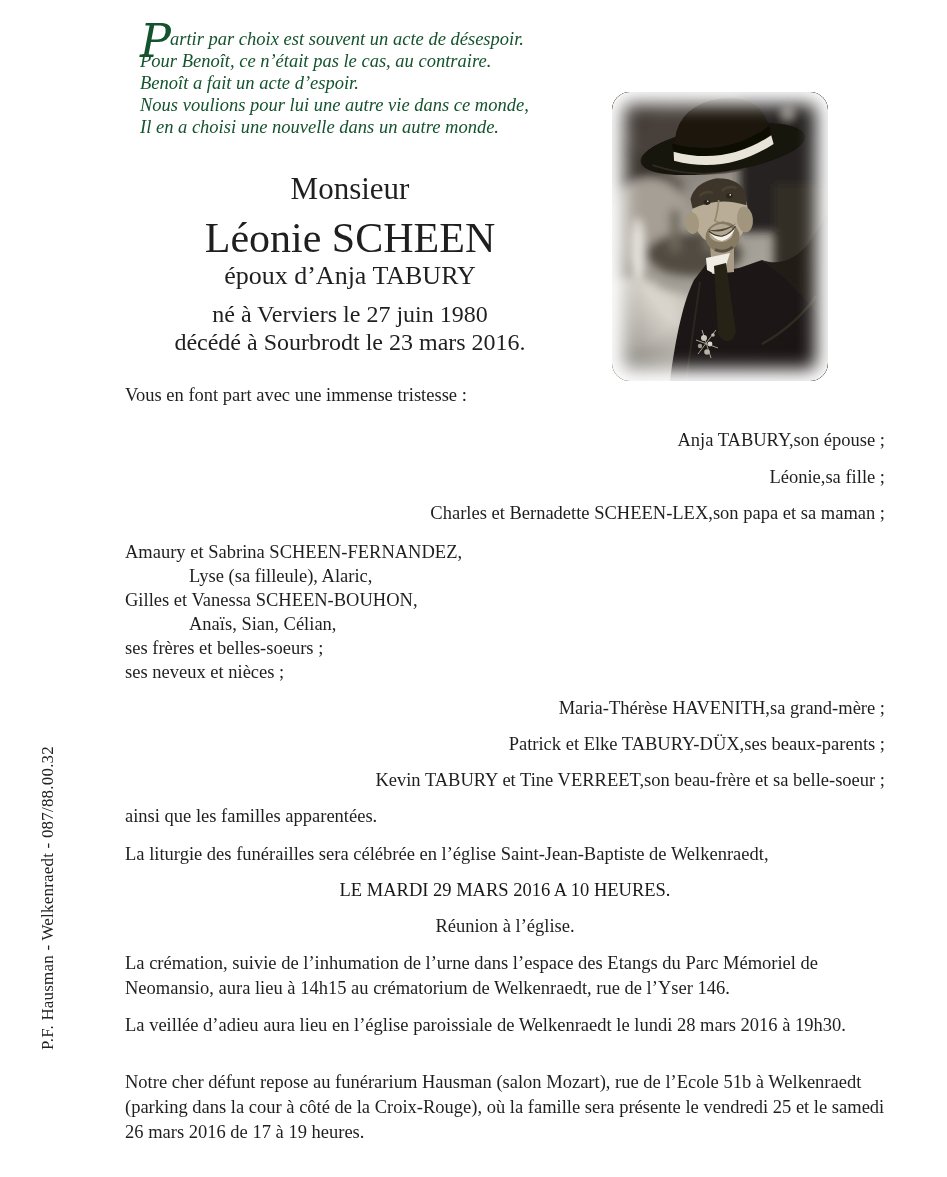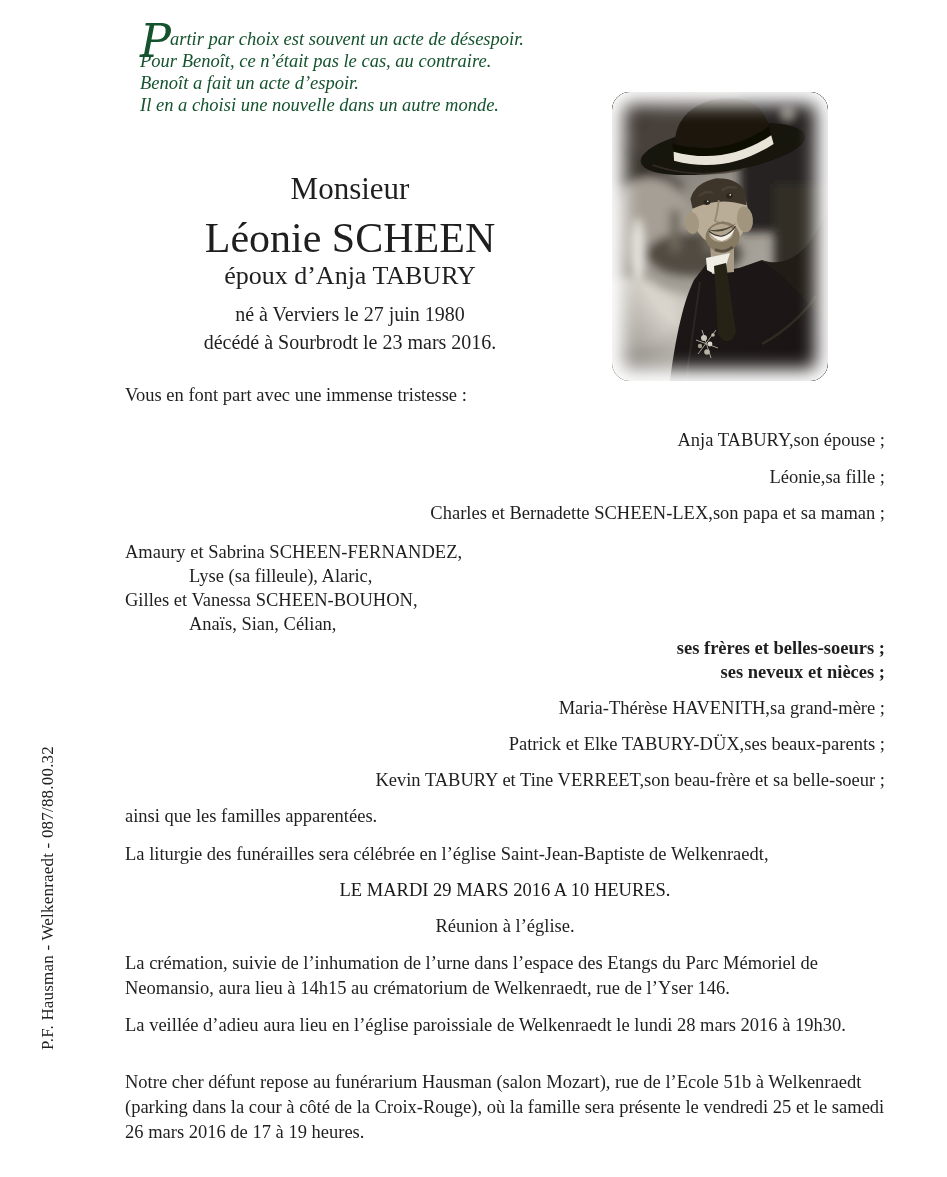--- a/index.html
+++ b/index.html
@@ -22,37 +22,37 @@
   }
   .epigraph .initial{
     font-family:"DejaVu Serif", serif;
     font-size:46px;line-height:0;vertical-align:-12px;
     letter-spacing:-1px;
   }
   
   .salutation{top:166px;left:122px;width:456px;text-align:center;font-size:31px;line-height:46px;}
   .deceased-name{top:215px;left:122px;width:456px;text-align:center;font-size:42px;line-height:46px;}
   .spouse{top:261px;left:122px;width:456px;text-align:center;font-size:26px;line-height:30px;}
-  .vitals{top:301px;left:122px;width:456px;text-align:center;font-size:20px;line-height:27.5px;}
+  .vitals{top:301px;left:122px;width:456px;text-align:center;font-size:24px;line-height:27.5px;}
   
   .photo{
     top:92px;left:612px;width:216px;height:289px;
     border-radius:18px;overflow:hidden;
   }
   .photo svg{display:block;}
   .photo .feather{
     position:absolute;inset:0;border-radius:18px;
     box-shadow:inset 0 0 18px 12px #ffffff;
     pointer-events:none;
   }
   
   .row{left:125px;width:760px;font-size:18.5px;line-height:24px;display:flex;justify-content:flex-end;}
   .line{left:125px;width:760px;font-size:18.5px;line-height:24px;}
   .indent{padding-left:64px;}
-  .right{text-align:right;font-weight:bold;}
+  .right{text-align:left;}
   .center{text-align:center;}
   .bold{font-weight:normal;color:#181818;}
   .para{left:125px;width:760px;font-size:18.5px;line-height:25px;}
   
   .publisher{
     position:absolute;left:-151px;top:887px;width:400px;height:22px;
     transform:rotate(-90deg);transform-origin:center center;
     text-align:center;font-size:17px;letter-spacing:0.2px;color:#222;
     white-space:nowrap;
   }
@@ -61,20 +61,21 @@
 <body>
 
 <div class="page">
 
   <div class="publisher">P.F. Hausman - Welkenraedt - 087/88.00.32</div>
 
   <div class="abs epigraph">
     <div><span class="initial">P</span><span>artir par choix est souvent un acte de désespoir.</span></div>
     <div>Pour Benoît, ce n’était pas le cas, au contraire.</div>
     <div>Benoît a fait un acte d’espoir.</div>
+    <div>Nous voulions pour lui une autre vie dans ce monde,</div>
     <div>Il en a choisi une nouvelle dans un autre monde.</div>
   </div>
 
   <div class="abs salutation">Monsieur</div>
   <div class="abs deceased-name">Léonie SCHEEN</div>
   <div class="abs spouse">époux d’Anja TABURY</div>
   <div class="abs vitals">
     <div>né à Verviers le 27 juin 1980</div>
     <div>décédé à Sourbrodt le 23 mars 2016.</div>
   </div>

